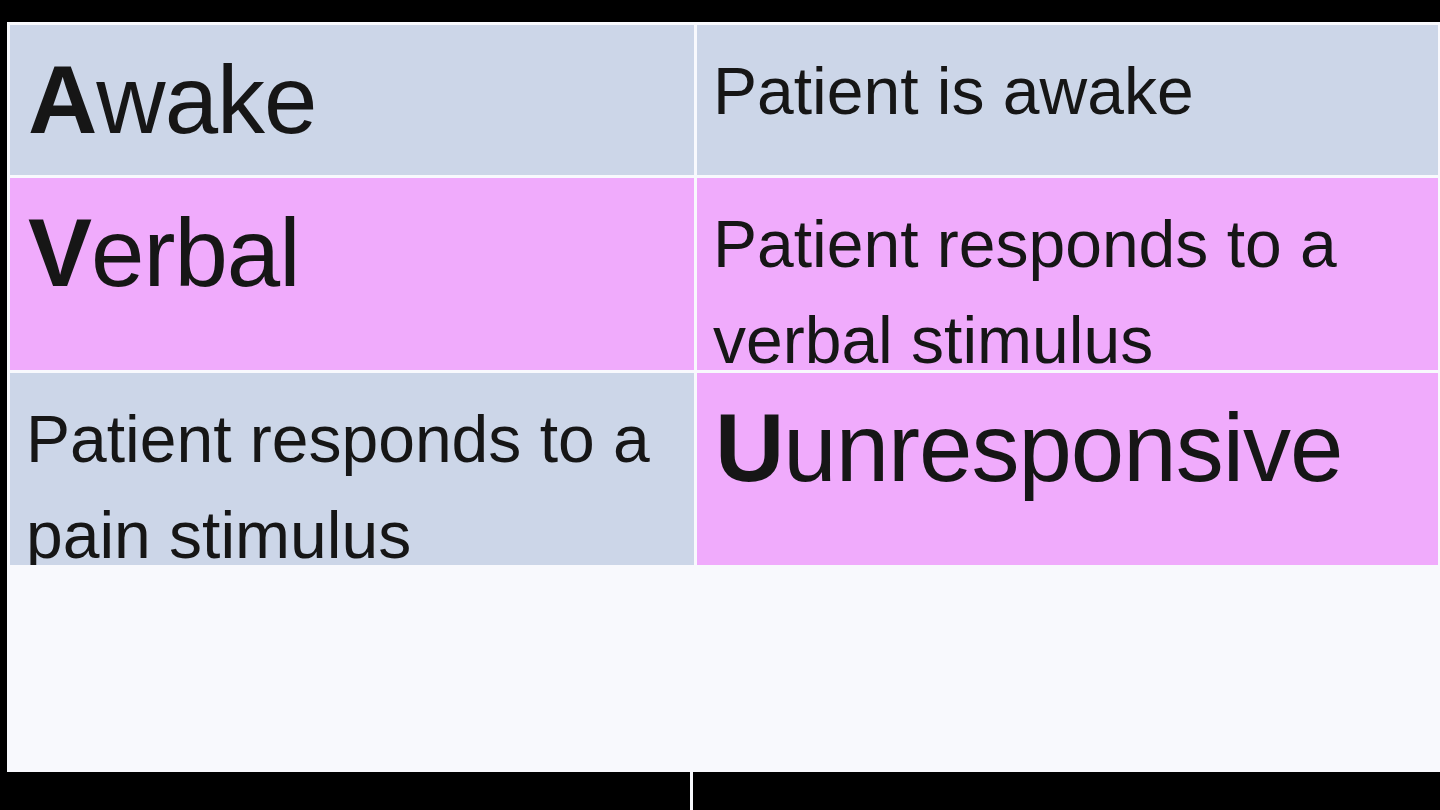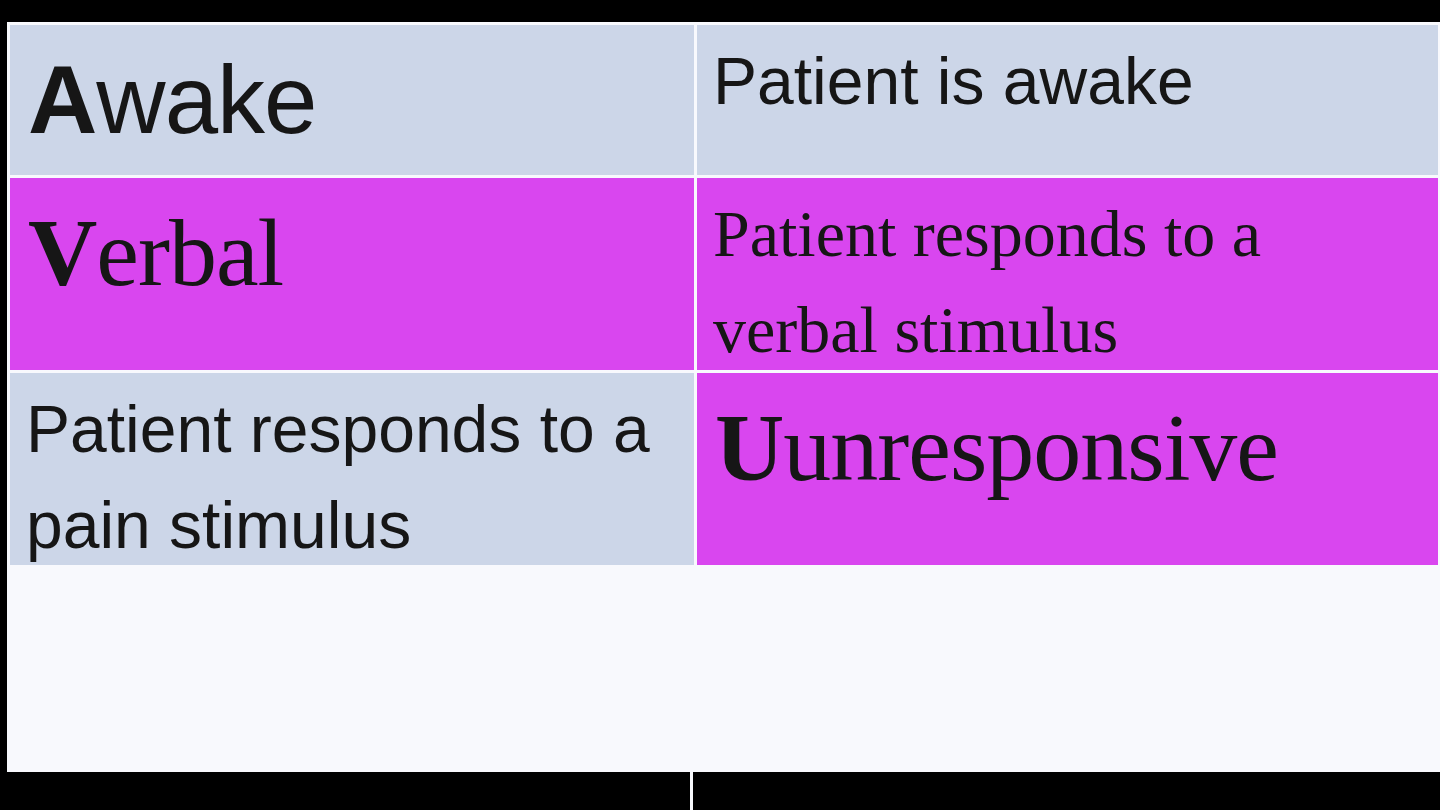--- a/index.html
+++ b/index.html
@@ -28,32 +28,32 @@
     display: grid;
     grid-template-columns: 684px 1fr;
     grid-template-rows: 150px 192px 192px 1fr;
     gap: 3px;
   }
   .cell {
     box-sizing: border-box;
     overflow: hidden;
   }
   .row-dark  { background: #ccd6e8; }
-  .row-light { background: #d946ef; font-family: Liberation Serif, serif; }
+  .row-light { background: #f0abfc; }
   .term-cell {
     padding: 16px 10px 0 18px;
     font-size: 96px;
     line-height: 1.22;
     letter-spacing: -1px;
     white-space: nowrap;
   }
   .term-initial { font-weight: 700; }
   .term-rest   { font-weight: 400; }
   .desc-cell {
-    padding: 8px 8px 0 16px;
+    padding: 18px 8px 0 16px;
     font-size: 66px;
     line-height: 96px;
     white-space: pre-line;
   }
   .divider-extension {
     position: absolute;
     left: 690px;
     top: 772px;
     width: 3px;
     height: 38px;

